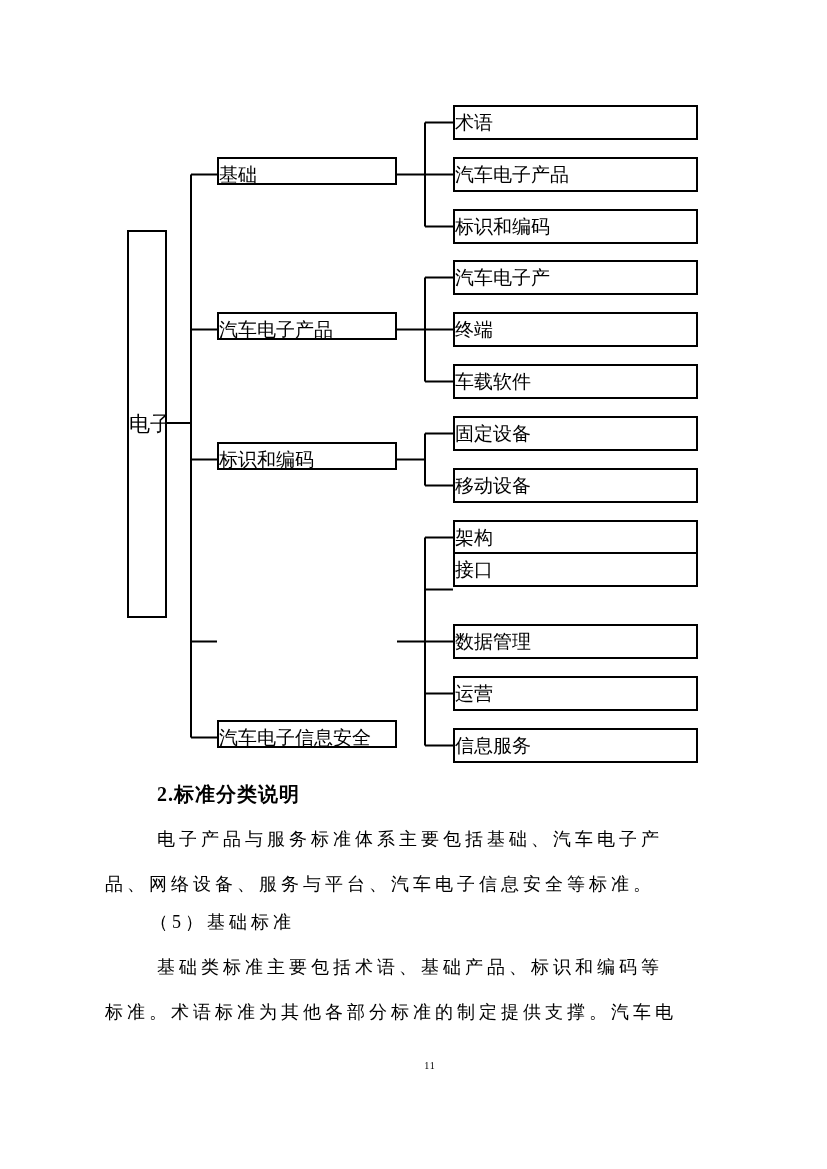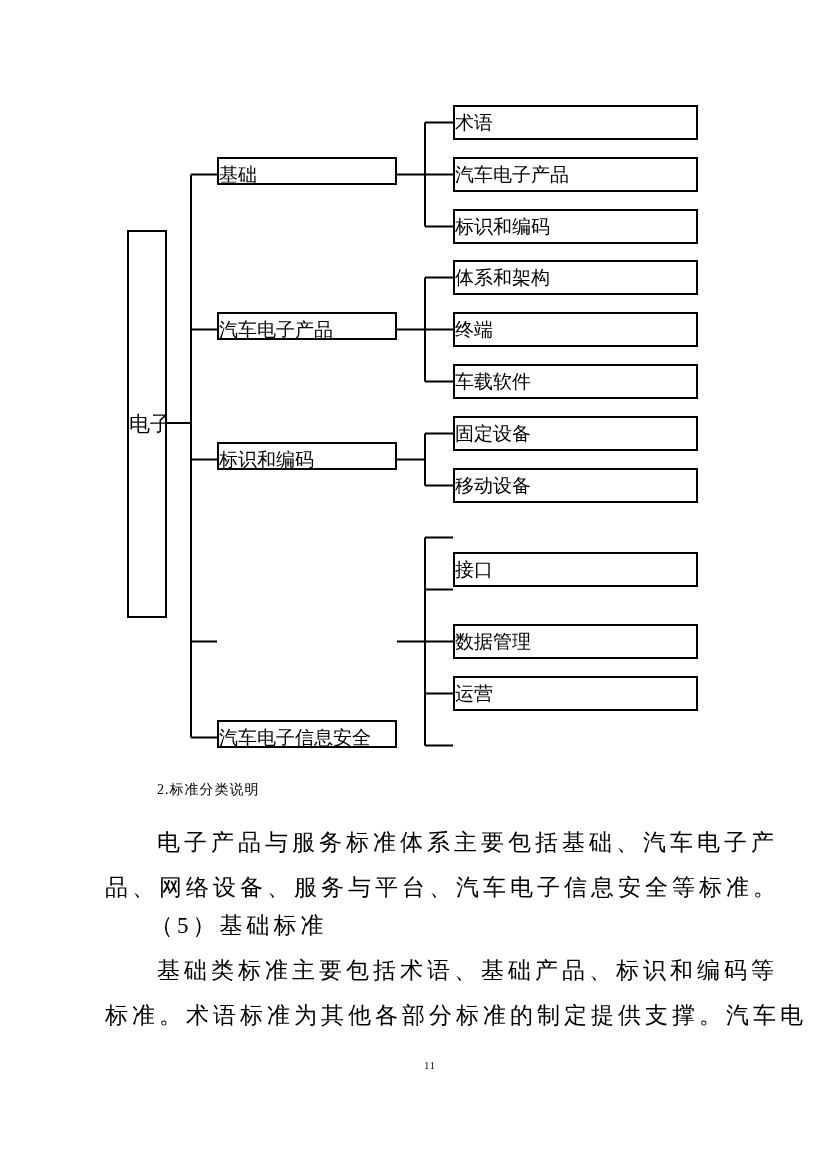--- a/index.html
+++ b/index.html
@@ -33,28 +33,28 @@
     width:36px;
     font-size:21px;line-height:26px;
     text-align:center;
     word-break:break-all;
   }
   .branch{left:217px;width:180px;height:28px;}
   .leaf{left:453px;width:245px;height:35px;}
   
   .tline{
     position:absolute;
-    font-size:23px;
+    font-size:18px;
     letter-spacing:4px;
     white-space:nowrap;
   }
   .heading{
     position:absolute;
-    font-size:14px;
-    font-weight:normal;
+    font-size:20px;
+    font-weight:bold;
     letter-spacing:1px;
     white-space:nowrap;
   }
   .pagenum{
     position:absolute;
     left:0;right:0;top:1060px;
     text-align:center;
     font-size:10px;
     letter-spacing:1px;
     margin-left:33px;
@@ -90,35 +90,39 @@
   <div class="node branch" style="top:720px">
     <span>汽车电子信息安全</span></div>
 
   <div class="node leaf" style="top:105px">
     <span>术语</span></div>
   <div class="node leaf" style="top:157px">
     <span>汽车电子产品</span></div>
   <div class="node leaf" style="top:209px">
     <span>标识和编码</span></div>
   <div class="node leaf" style="top:260px">
-    <span>体系和架构</span></div>
+    <span>汽车电子产</span></div>
   <div class="node leaf" style="top:312px">
     <span>终端</span></div>
   <div class="node leaf" style="top:364px">
     <span>车载软件</span></div>
   <div class="node leaf" style="top:416px">
     <span>固定设备</span></div>
   <div class="node leaf" style="top:468px">
     <span>移动设备</span></div>
+  <div class="node leaf" style="top:520px">
+    <span>架构</span></div>
   <div class="node leaf" style="top:552px">
     <span>接口</span></div>
   <div class="node leaf" style="top:676px">
     <span>运营</span></div>
   <div class="node leaf" style="top:624px">
     <span>数据管理</span></div>
+  <div class="node leaf" style="top:728px">
+    <span>信息服务</span></div>
 
   <div class="heading" style="left:157px;top:781px">2.标准分类说明</div>
 
   <div class="tline" style="left:157px;top:827px">电子产品与服务标准体系主要包括基础、汽车电子产</div>
   <div class="tline" style="left:105px;top:872px">品、网络设备、服务与平台、汽车电子信息安全等标准。</div>
 
   <div class="tline" style="left:150px;top:910px">（5）基础标准</div>
 
   <div class="tline" style="left:157px;top:955px">基础类标准主要包括术语、基础产品、标识和编码等</div>
   <div class="tline" style="left:105px;top:1000px">标准。术语标准为其他各部分标准的制定提供支撑。汽车电</div>

